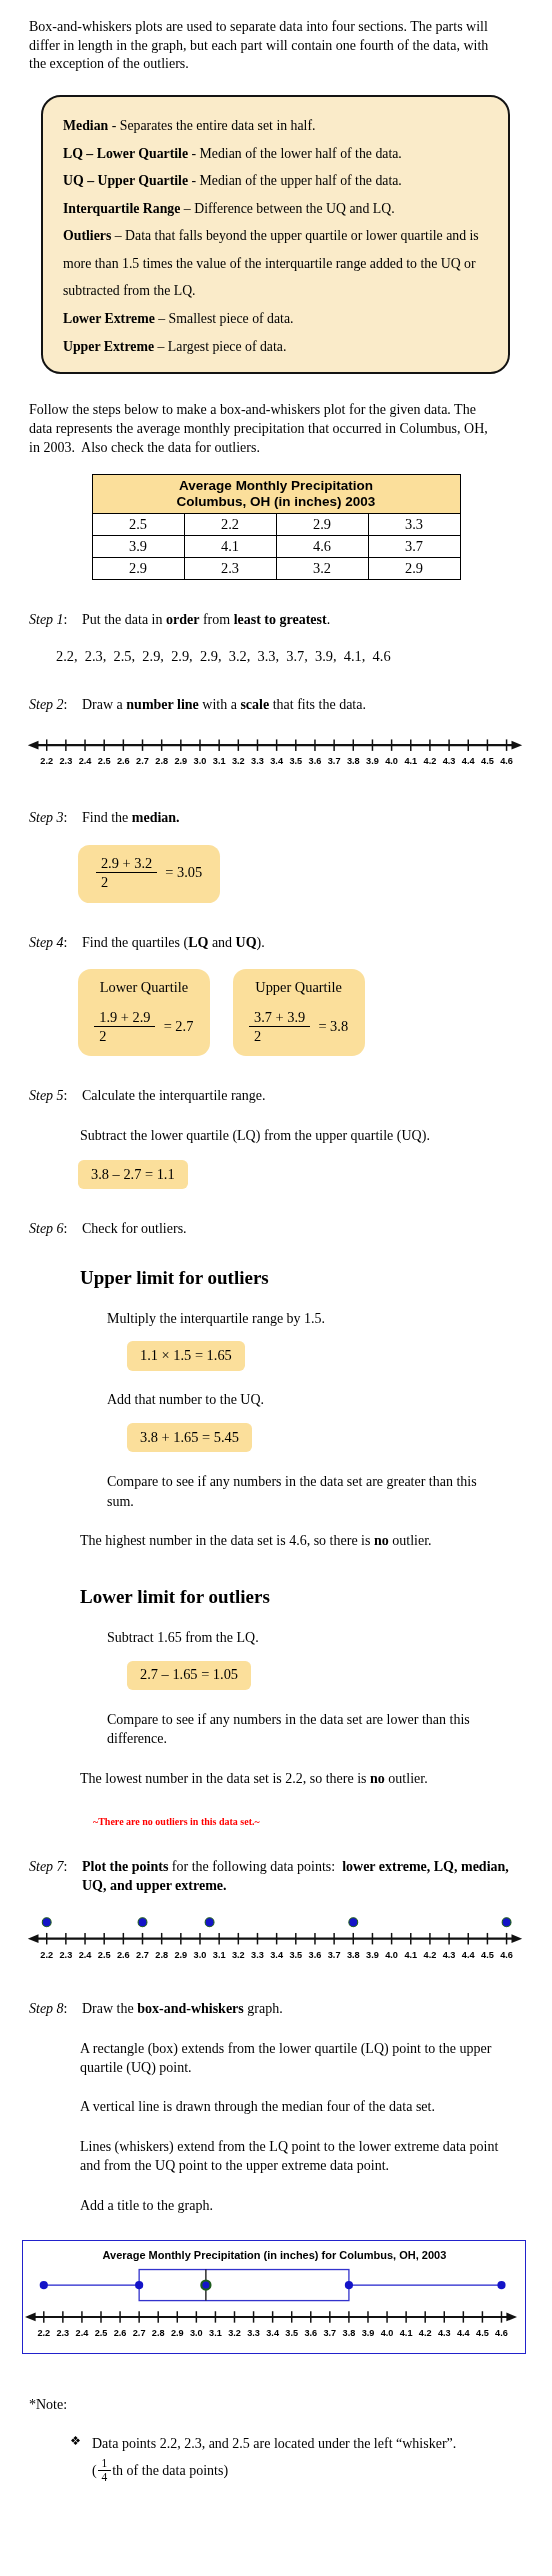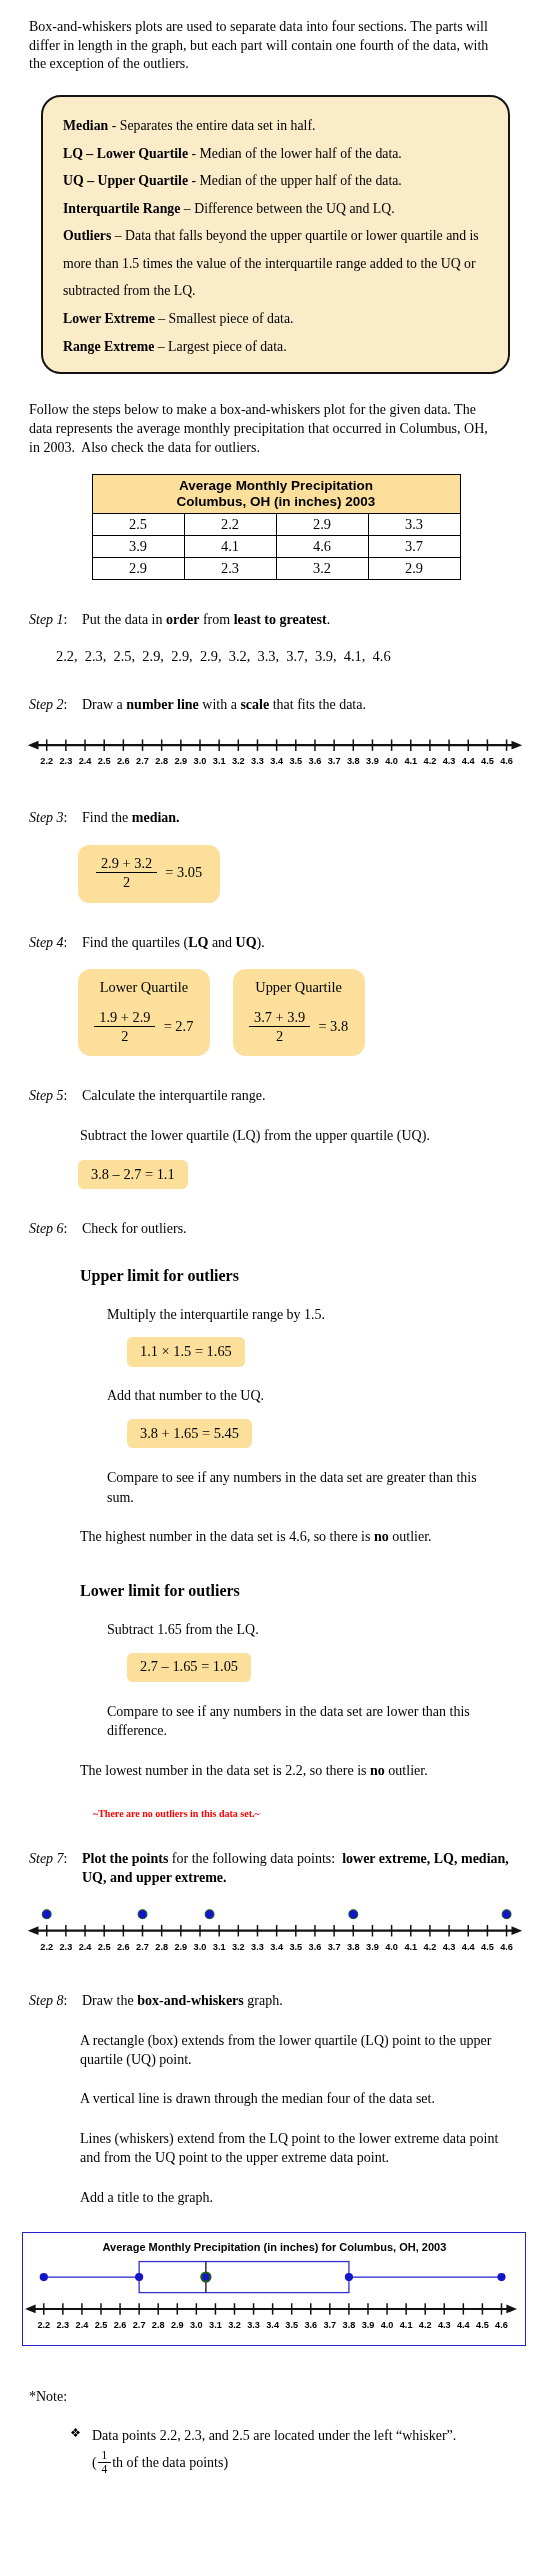--- a/index.html
+++ b/index.html
@@ -15,26 +15,26 @@
   table.data th,table.data td{border:1.2px solid #000;}
   table.data th{background:#FBDF9B;padding:2.5px 8.2px;}
   table.data th div{font-family:"Liberation Sans",sans-serif;font-weight:bold;font-size:13.5px;line-height:1.22;text-align:center;}
   table.data td{width:91px;text-align:center;font-size:14.4px;padding:1.6px 0 2.5px 0;}
   .step{display:flex;margin-top:31px;line-height:1.35;}
   .slabel{flex:none;width:53px;}
   .step .rich{flex:1;max-width:427px;}
   .ordered{margin:18px 0 0 27px;font-size:14.4px;}
   .sub{margin:19.7px 0 0 51px;line-height:1.4;max-width:427px;white-space:pre-wrap;}
   .sub3{margin:19.7px 0 0 78px;line-height:1.4;max-width:386px;white-space:pre-wrap;}
-  .bold-head{font-weight:bold;margin:28px 0 0 51px;font-size:16px;}
+  .bold-head{font-weight:bold;margin:28px 0 0 51px;font-size:19px;}
   .eq{display:inline-block;background:#FBDF9B;border-radius:5.7px;padding:5.7px 13px 6.6px 13px;font-size:14.4px;}
   .eq-wrap60{margin:14.8px 0 0 49px;}
   .eq-wrap120{margin:13px 0 0 98px;}
   .eq-frac{background:#FBDF9B;border-radius:11.5px;padding:9.8px 18px 11.5px 18px;display:inline-flex;align-items:center;margin:16.4px 0 0 49px;font-size:14.4px;}
-  .frac{display:inline-flex;flex-direction:column;text-align:center;}
+  .frac{display:inline-flex;flex-direction:column;text-align:left;}
   .frac .den{border-top:1.2px solid #000;}
   .frac .nm,.frac .den{padding:0 4.9px;line-height:1.25;}
   .eqres{margin-left:8.2px;}
   .qrow{display:flex;gap:23px;margin:16.4px 0 0 49px;}
   .qbox{background:#FBDF9B;border-radius:13px;padding:9.8px 16.4px 11.5px 16.4px;}
   .qtitle{text-align:center;margin-bottom:11.5px;font-size:14.4px;}
   .qeq{display:flex;align-items:center;font-size:14.4px;}
   .red-banner{color:#FF0000;font-weight:bold;font-size:10px;margin:28px 0 0 64px;}
   .nl-wrap{margin:21.3px 0 0 -1.6px;}
   .figure{margin:24.6px 0 0 -6.6px;width:502px;border:1.6px solid #2222CC;padding:8.2px 0 1.6px 0;}
@@ -56,21 +56,21 @@
 
   <p class="intro">Box-and-whiskers plots are used to separate data into four sections. The parts will differ in length in the graph, but each part will contain one fourth of the data, with the exception of the outliers.</p>
 
   <div class="def-box" id="def-lines">
       <div class="def-line"><span class="b">Median</span><span> - Separates the entire data set in half.</span></div>
       <div class="def-line"><span class="b">LQ – Lower Quartile</span><span> - Median of the lower half of the data.</span></div>
       <div class="def-line"><span class="b">UQ – Upper Quartile</span><span> - Median of the upper half of the data.</span></div>
       <div class="def-line"><span class="b">Interquartile Range</span><span> – Difference between the UQ and LQ.</span></div>
       <div class="def-line"><span class="b">Outliers</span><span> – Data that falls beyond the upper quartile or lower quartile and is more than 1.5 times the value of the interquartile range added to the UQ or subtracted from the LQ.</span></div>
       <div class="def-line"><span class="b">Lower Extreme</span><span> – Smallest piece of data.</span></div>
-      <div class="def-line"><span class="b">Range Extreme</span><span> – Largest piece of data.</span></div>
+      <div class="def-line"><span class="b">Upper Extreme</span><span> – Largest piece of data.</span></div>
     </div>
 
   <p class="follow pre">Follow the steps below to make a box-and-whiskers plot for the given data. The data represents the average monthly precipitation that occurred in Columbus, OH, in 2003.  Also check the data for outliers.</p>
 
   <table class="data">
     <thead>
       <tr>
         <th colspan="4">
           <div>Average Monthly Precipitation</div>
           <div>Columbus, OH (in inches) 2003</div>

